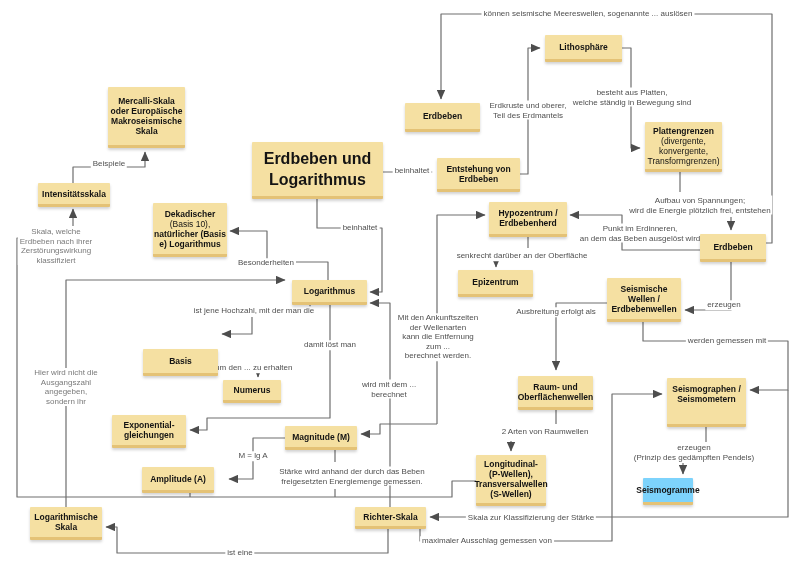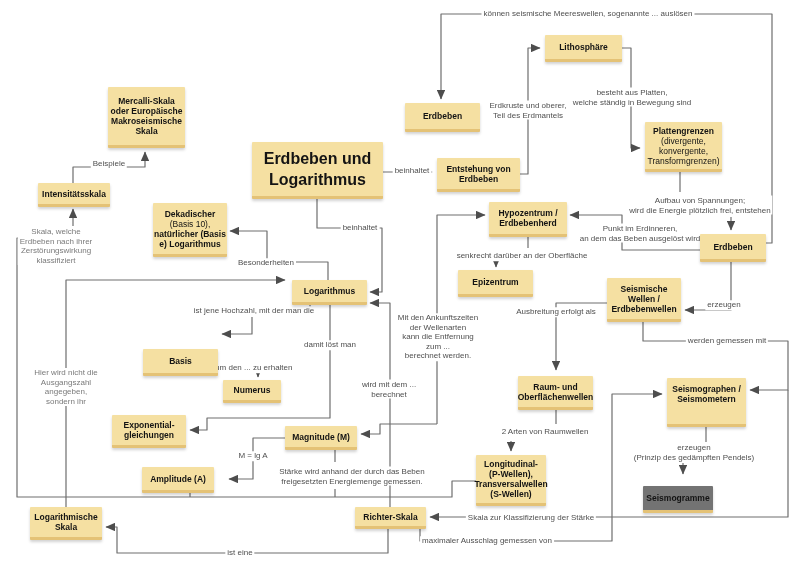--- a/index.html
+++ b/index.html
@@ -240,21 +240,21 @@
     </div>
     <div class="note" style="left: 142px; top: 467px; width: 72px; height: 26px; background: rgb(245, 224, 162); border-bottom: 3px solid rgb(228, 194, 118);">
       <div class="ln">Amplitude (A)</div>
     </div>
     <div class="note" style="left: 476px; top: 455px; width: 70px; height: 51px; background: rgb(245, 224, 162); border-bottom: 3px solid rgb(228, 194, 118);">
       <div class="ln">Longitudinal-</div>
       <div class="ln">(P-Wellen),</div>
       <div class="ln">Transversalwellen</div>
       <div class="ln">(S-Wellen)</div>
     </div>
-    <div class="note" style="left: 643px; top: 478px; width: 70px; height: 27px; background: #737373; border-bottom: 3px solid rgb(228, 194, 118); margin-top: 8px;">
+    <div class="note" style="left: 643px; top: 478px; width: 50px; height: 27px; background: #7dd3fc; border-bottom: 3px solid rgb(228, 194, 118);">
       <div class="ln">Seismogramme</div>
     </div>
     <div class="note" style="left: 30px; top: 507px; width: 72px; height: 33px; background: rgb(245, 224, 162); border-bottom: 3px solid rgb(228, 194, 118);">
       <div class="ln">Logarithmische</div>
       <div class="ln">Skala</div>
     </div>
     <div class="note" style="left: 355px; top: 507px; width: 71px; height: 22px; background: rgb(245, 224, 162); border-bottom: 3px solid rgb(228, 194, 118);">
       <div class="ln">Richter-Skala</div>
     </div>
   </div>

